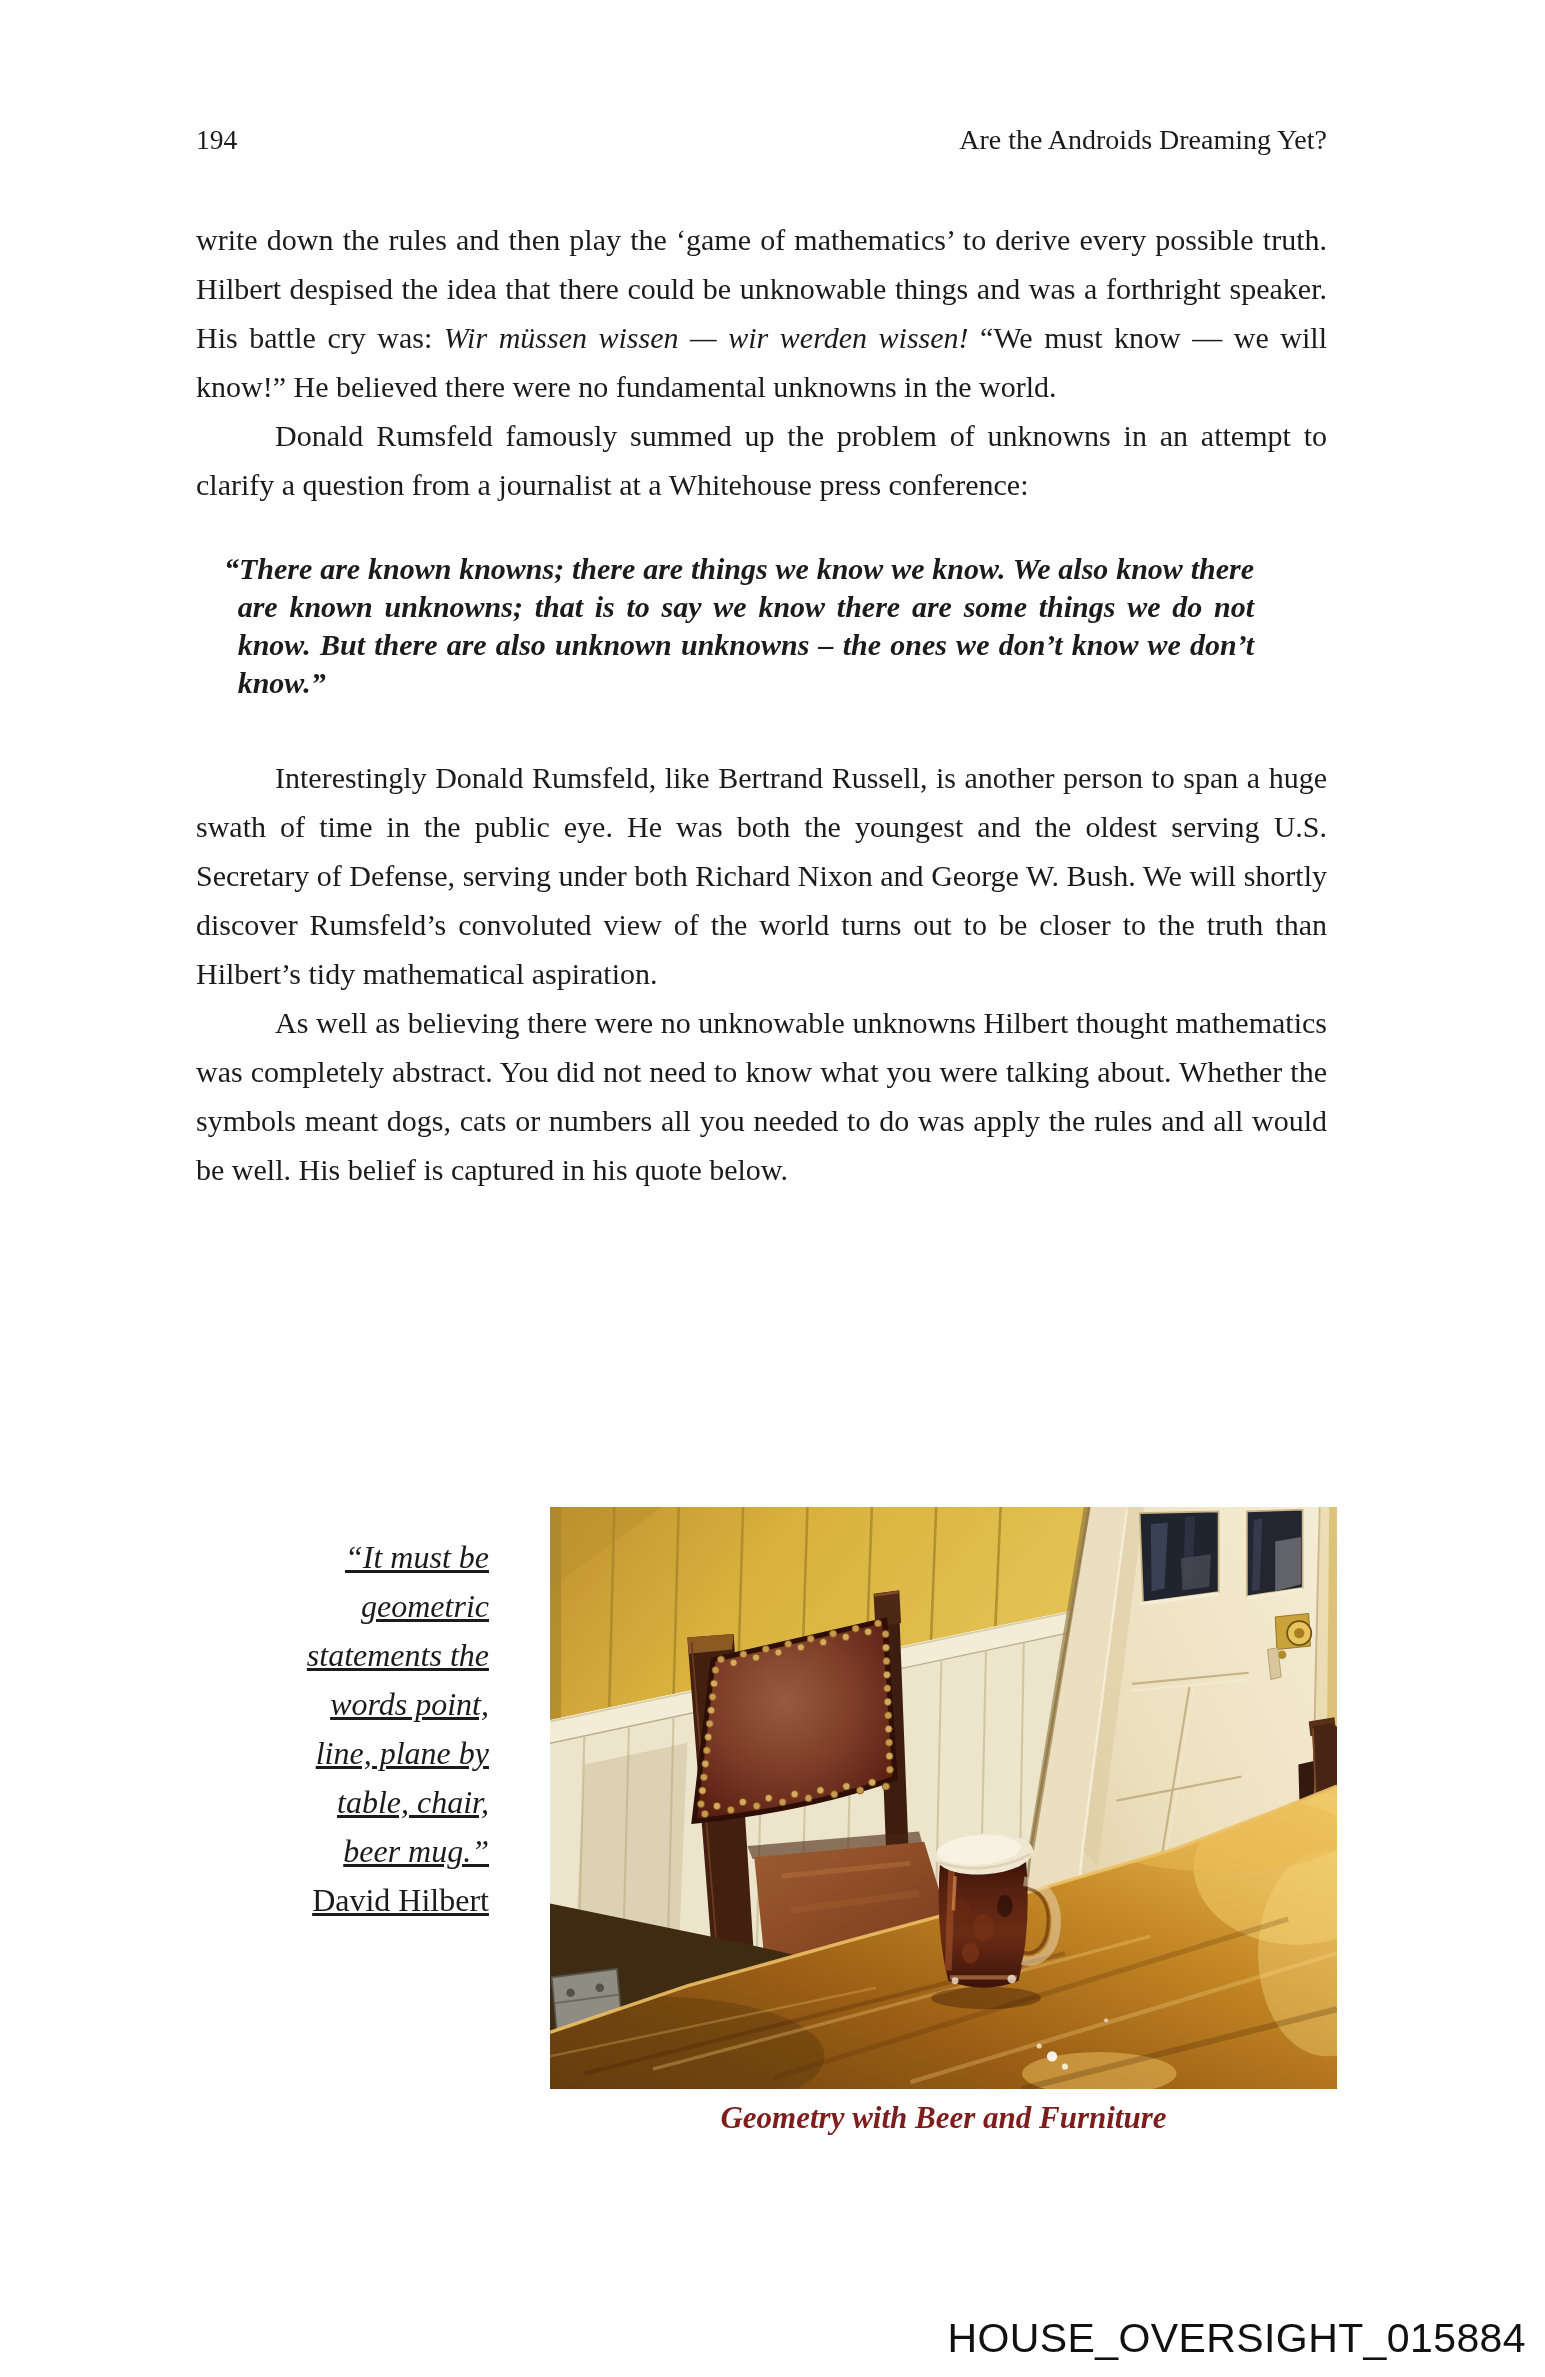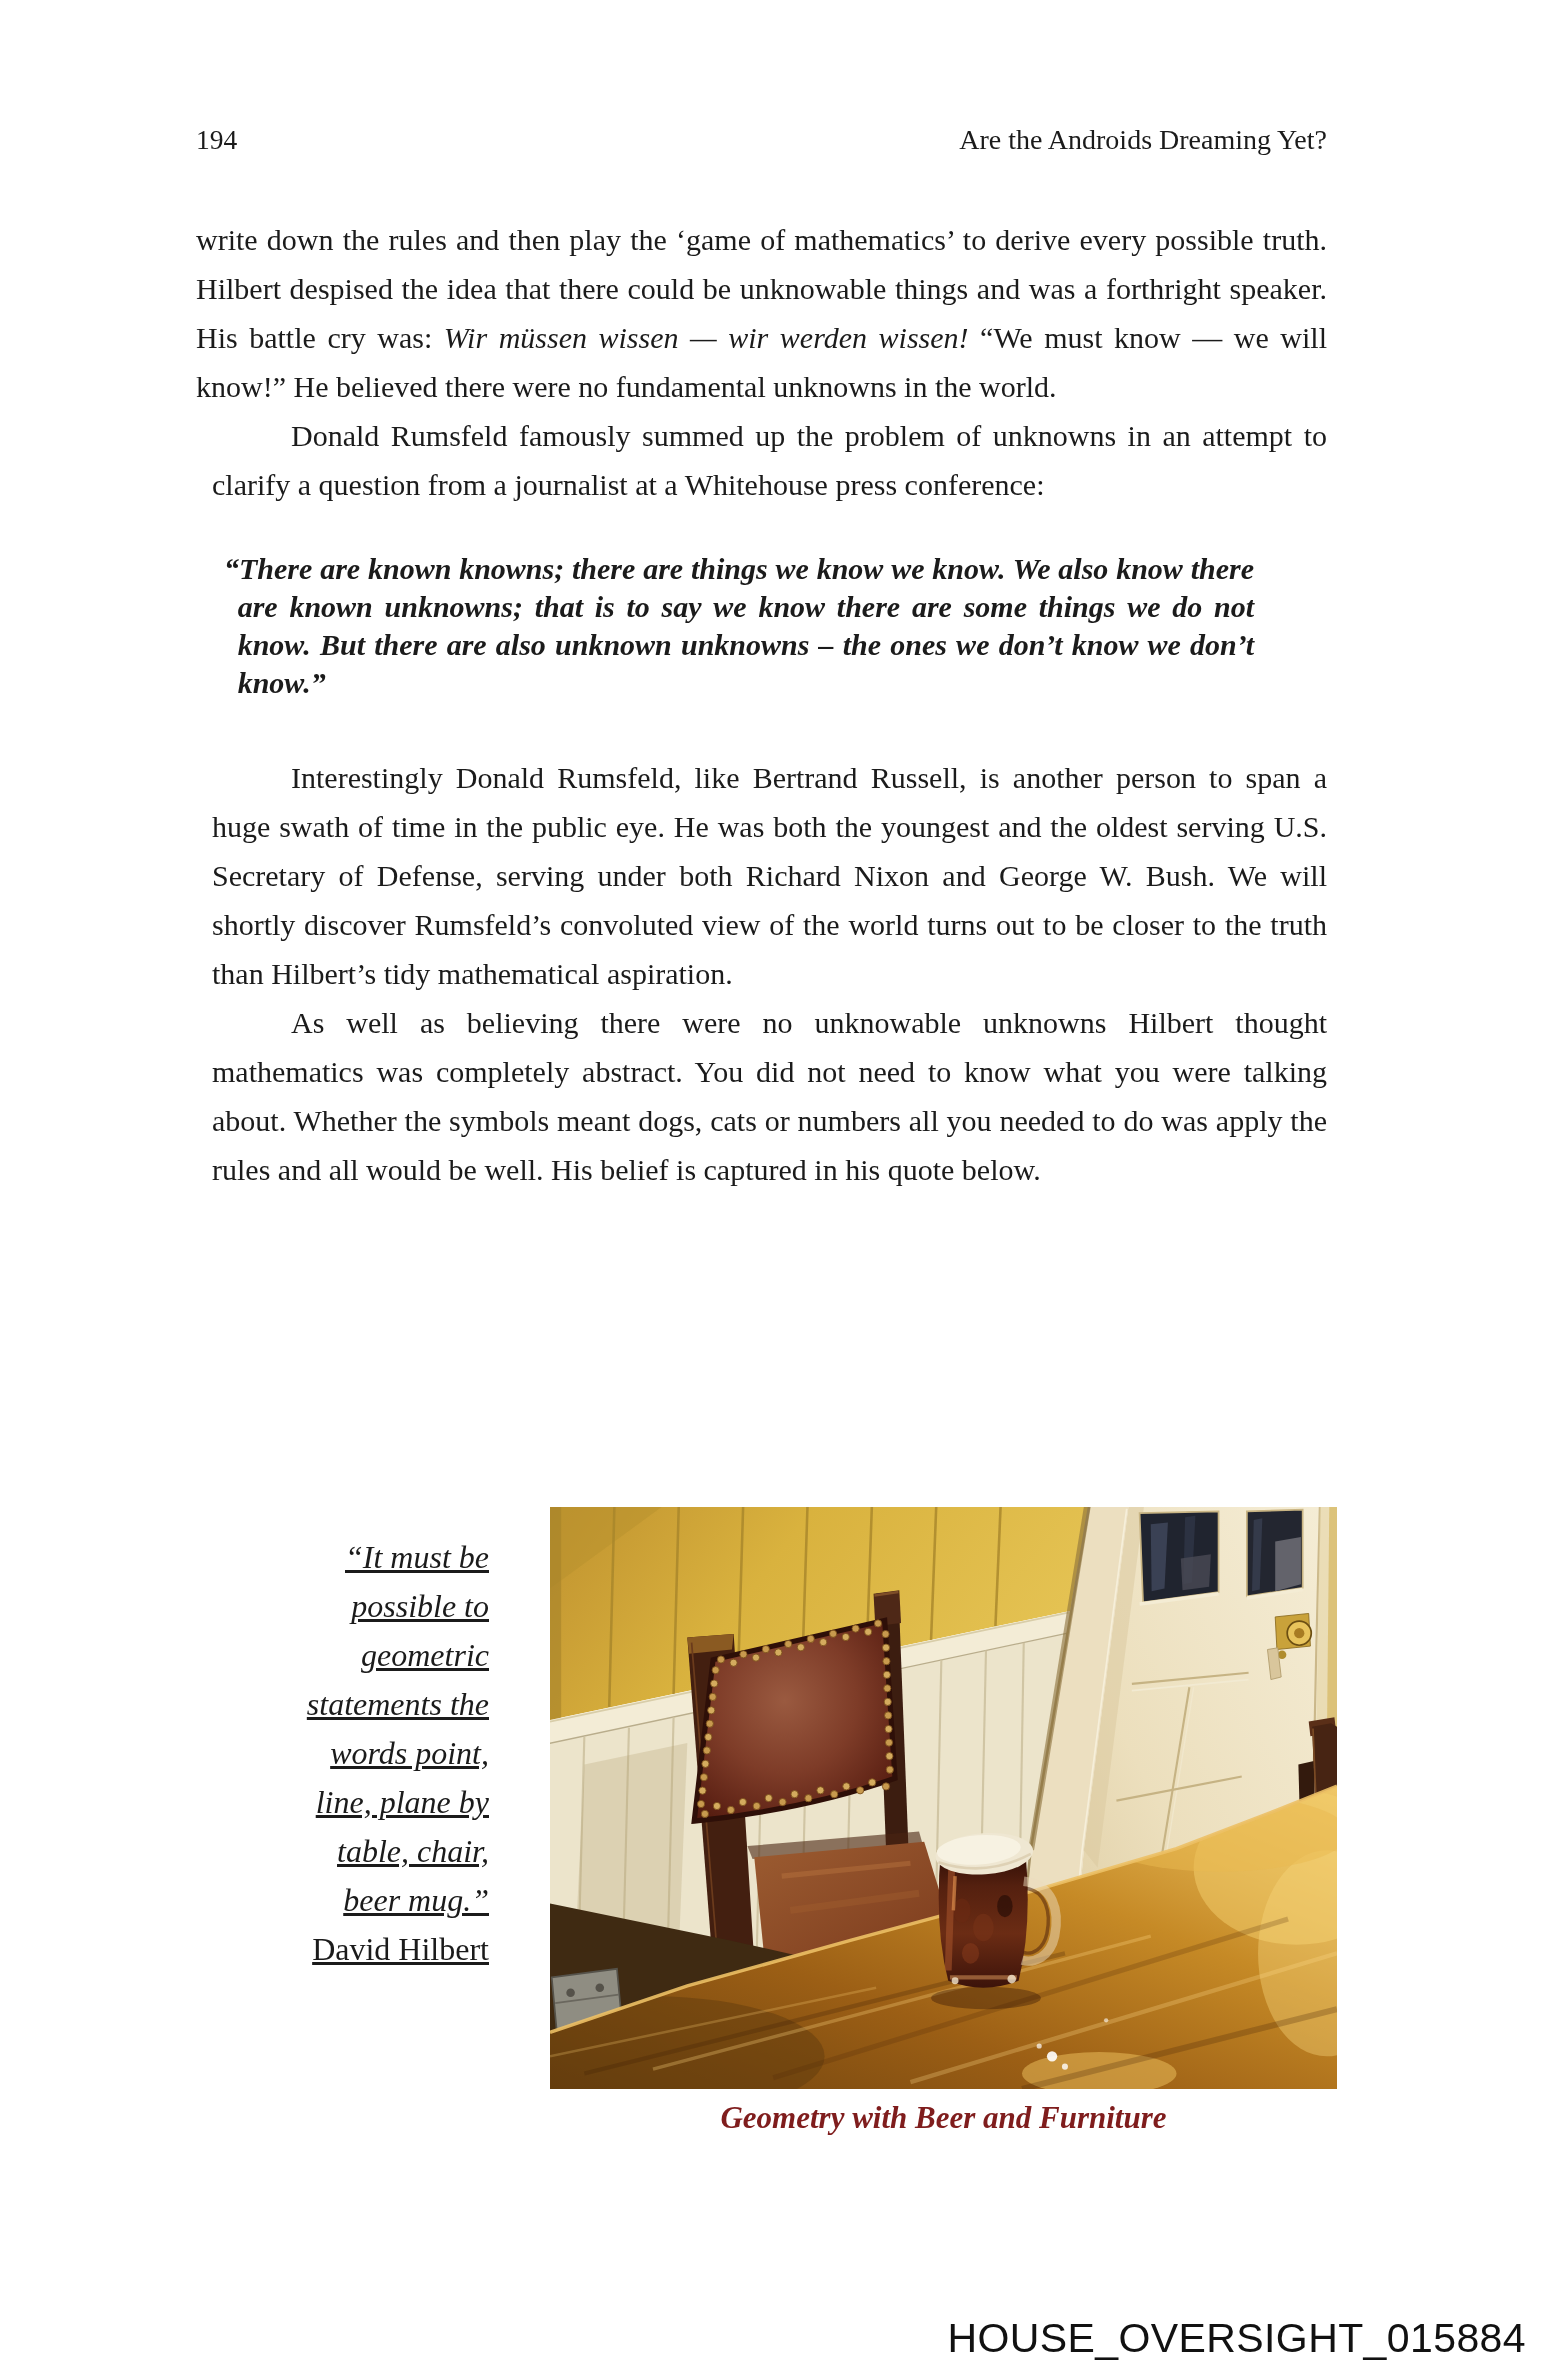--- a/index.html
+++ b/index.html
@@ -4,21 +4,21 @@
 <style>
   html,body{margin:0;padding:0;}
   body{
     width:1545px;height:2377px;position:relative;background:#ffffff;
     font-family:"Liberation Serif", serif;color:#1b1b1b;overflow:hidden;
   }
   .page-number{position:absolute;left:196px;top:124px;font-size:27.5px;}
   .running-title{position:absolute;left:196px;top:124px;width:1131px;text-align:right;font-size:28px;}
   .body-text{position:absolute;left:196px;top:215px;width:1131px;font-size:30px;line-height:49px;text-align:justify;}
   p.para{margin:0;}
-  p.para.indent{text-indent:79px;margin-left:16px;}
+  p.para.indent{text-indent:79px;}
   .it{font-style:italic;}
   .blockquote{
     margin:41px 73px 51px 28px;font-style:italic;text-align:justify;
     padding-left:13.7px;text-indent:-13.7px;line-height:38px;font-weight:bold;
   }
   .pull-quote{
     position:absolute;right:1056px;top:1533px;width:369px;text-align:right;
     font-size:32px;line-height:49px;font-style:italic;text-decoration:underline;
   }
   .pull-quote-attribution{font-style:normal;}
@@ -47,21 +47,20 @@
   <div class="blockquote">“There are known knowns; there are things we know we know. We also know there are known unknowns; that is to say we know there are some things we do not know. But there are also unknown unknowns – the ones we don’t know we don’t know.”</div>
   <div>
       <p class="para indent"><span>Interestingly Donald Rumsfeld, like Bertrand Russell, is another person to span a huge swath of time in the public eye. He was both the youngest and the oldest serving U.S. Secretary of Defense, serving under both Richard Nixon and George W. Bush. We will shortly discover Rumsfeld’s convoluted view of the world turns out to be closer to the truth than Hilbert’s tidy mathematical aspiration.</span></p>
       <p class="para indent"><span>As well as believing there were no unknowable unknowns Hilbert thought mathematics was completely abstract. You did not need to know what you were talking about. Whether the symbols meant dogs, cats or numbers all you needed to do was apply the rules and all would be well. His belief is captured in his quote below.</span></p>
     </div>
 </div>
 
 <div class="pull-quote">
   <div>
       <div>“It must be</div>
-      <div>possible to</div>
       <div>geometric</div>
       <div>statements the</div>
       <div>words point,</div>
       <div>line, plane by</div>
       <div>table, chair,</div>
       <div>beer mug.”</div>
     </div>
   <div class="pull-quote-attribution">David Hilbert</div>
 </div>
 

